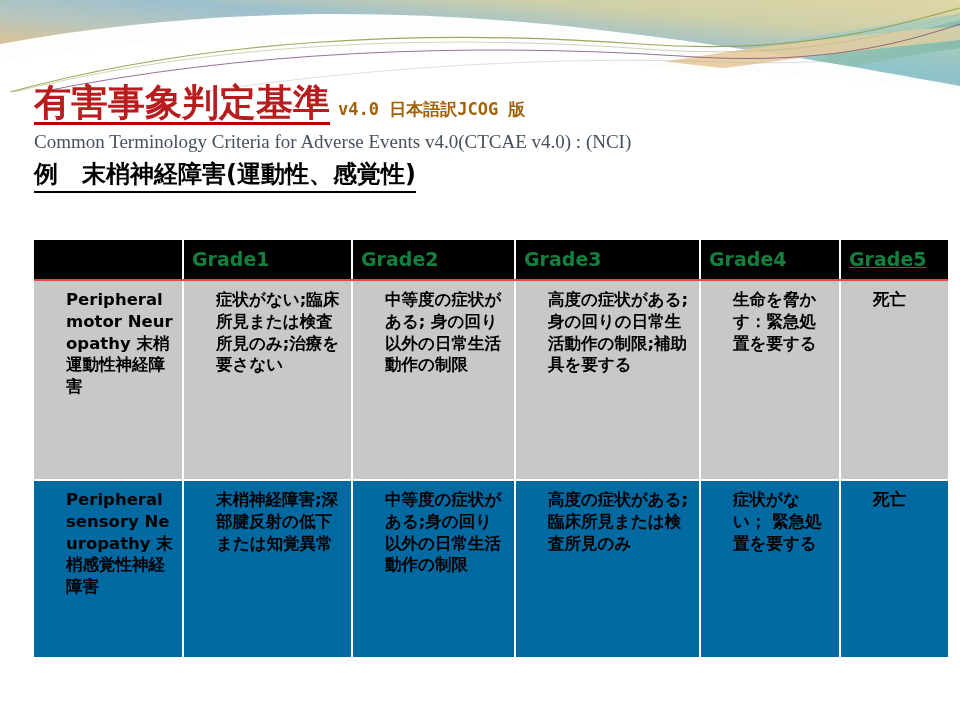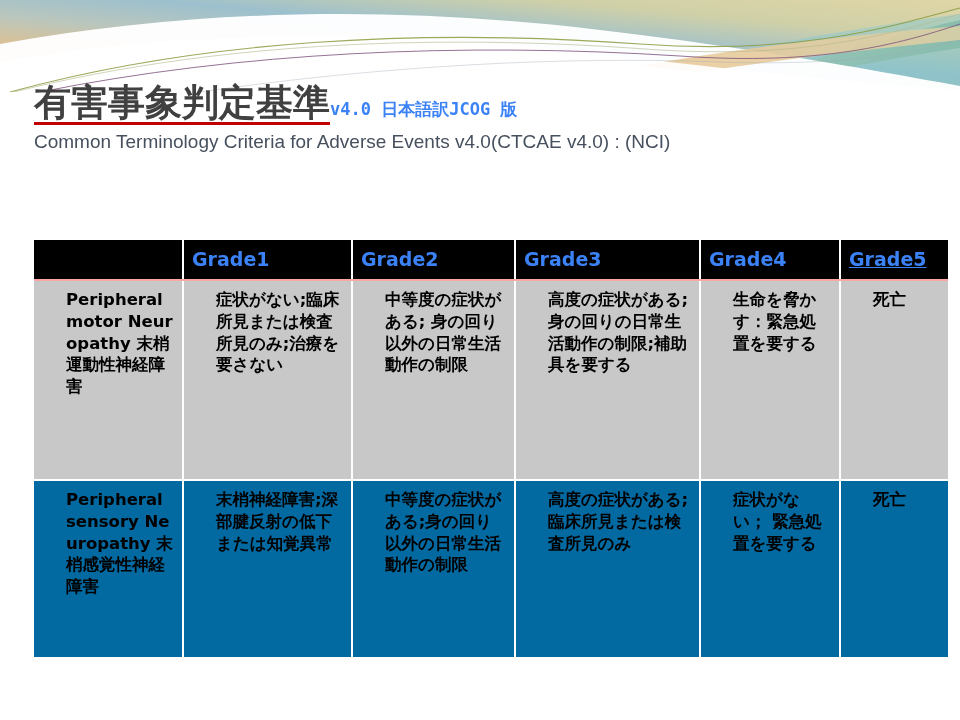--- a/index.html
+++ b/index.html
@@ -34,36 +34,37 @@
   #title-line-1 {
     white-space: nowrap;
     line-height: 1.0;
     margin: 0;
     padding: 0;
   }
   #main-title {
     font-family: "DejaVu Sans", "Liberation Sans", sans-serif;
     font-size: 37px;
     font-weight: bold;
-    color: #404040;
+    color: #b91c1c;
     letter-spacing: 0px;
     border-bottom: 3px solid #C00000;
     padding-bottom: 1px;
     display: inline-block;
     vertical-align: baseline;
   }
   #title-version {
     font-family: "DejaVu Sans Mono", "Liberation Mono", monospace;
     font-size: 17px;
     font-weight: bold;
-    color: #3b82f6;
+    color: #a16207;
+    margin-left: 8px;
     vertical-align: baseline;
   }
   #subtitle-en {
-    font-family: Liberation Sans, sans-serif;
+    font-family: Liberation Serif, serif;
     font-size: 19px;
     font-weight: normal;
     color: #46505e;
     margin-top: 6px;
     white-space: nowrap;
     letter-spacing: 0px;
   }
   #example-line {
     font-family: "DejaVu Sans", "Liberation Sans", sans-serif;
     font-size: 24px;
@@ -88,30 +89,30 @@
   }
   #criteria-table col.c-name   { width: 149px; }
   #criteria-table col.c-g1     { width: 169px; }
   #criteria-table col.c-g2     { width: 163px; }
   #criteria-table col.c-g3     { width: 185px; }
   #criteria-table col.c-g4     { width: 140px; }
   #criteria-table col.c-g5     { width: 108px; }
 
   #criteria-table th {
     background: #000000;
-    color: #3b82f6;
+    color: #15803d;
     font-family: "DejaVu Sans", "Liberation Sans", sans-serif;
     font-size: 19px;
     font-weight: bold;
     text-align: left;
     padding: 6px 8px 7px 8px;
     height: 26px;
     vertical-align: middle;
     border-right: 2px solid #ffffff;
-    border-bottom: 2px solid #fca5a5;
+    border-bottom: 2px solid #ef4444;
   }
   #criteria-table th:last-child { border-right: none; text-decoration: underline; }
   #criteria-table th.col-empty { border-right: 2px solid #ffffff; }
 
   #criteria-table td {
     font-family: "DejaVu Sans", "Liberation Sans", sans-serif;
     font-size: 16.5px;
     font-weight: bold;
     color: #000000;
     vertical-align: top;
@@ -180,20 +181,21 @@
     <path d="M40,92 C240,52 460,42 680,56 C820,66 900,44 960,24" fill="none" stroke="#7b4f7a" stroke-width="1.0" opacity="0.8"></path>
     <path d="M200,92 C380,66 560,56 720,62 C840,66 910,54 960,40" fill="none" stroke="#9aa7b5" stroke-width="0.7" opacity="0.55"></path>
   </svg>
 </div>
 
 <div id="title-block">
   <div id="title-line-1">
     <span id="main-title">有害事象判定基準</span><span id="title-version">v4.0 日本語訳JCOG 版</span>
   </div>
   <div id="subtitle-en">Common Terminology Criteria for Adverse Events v4.0(CTCAE v4.0) : (NCI)</div>
+  <div><span id="example-line">例　末梢神経障害(運動性、感覚性)</span></div>
 </div>
 
 <table id="criteria-table">
   <colgroup>
     <col class="c-name">
       <col class="c-g1">
       <col class="c-g2">
     <col class="c-g3">
       <col class="c-g4">
       <col class="c-g5">

